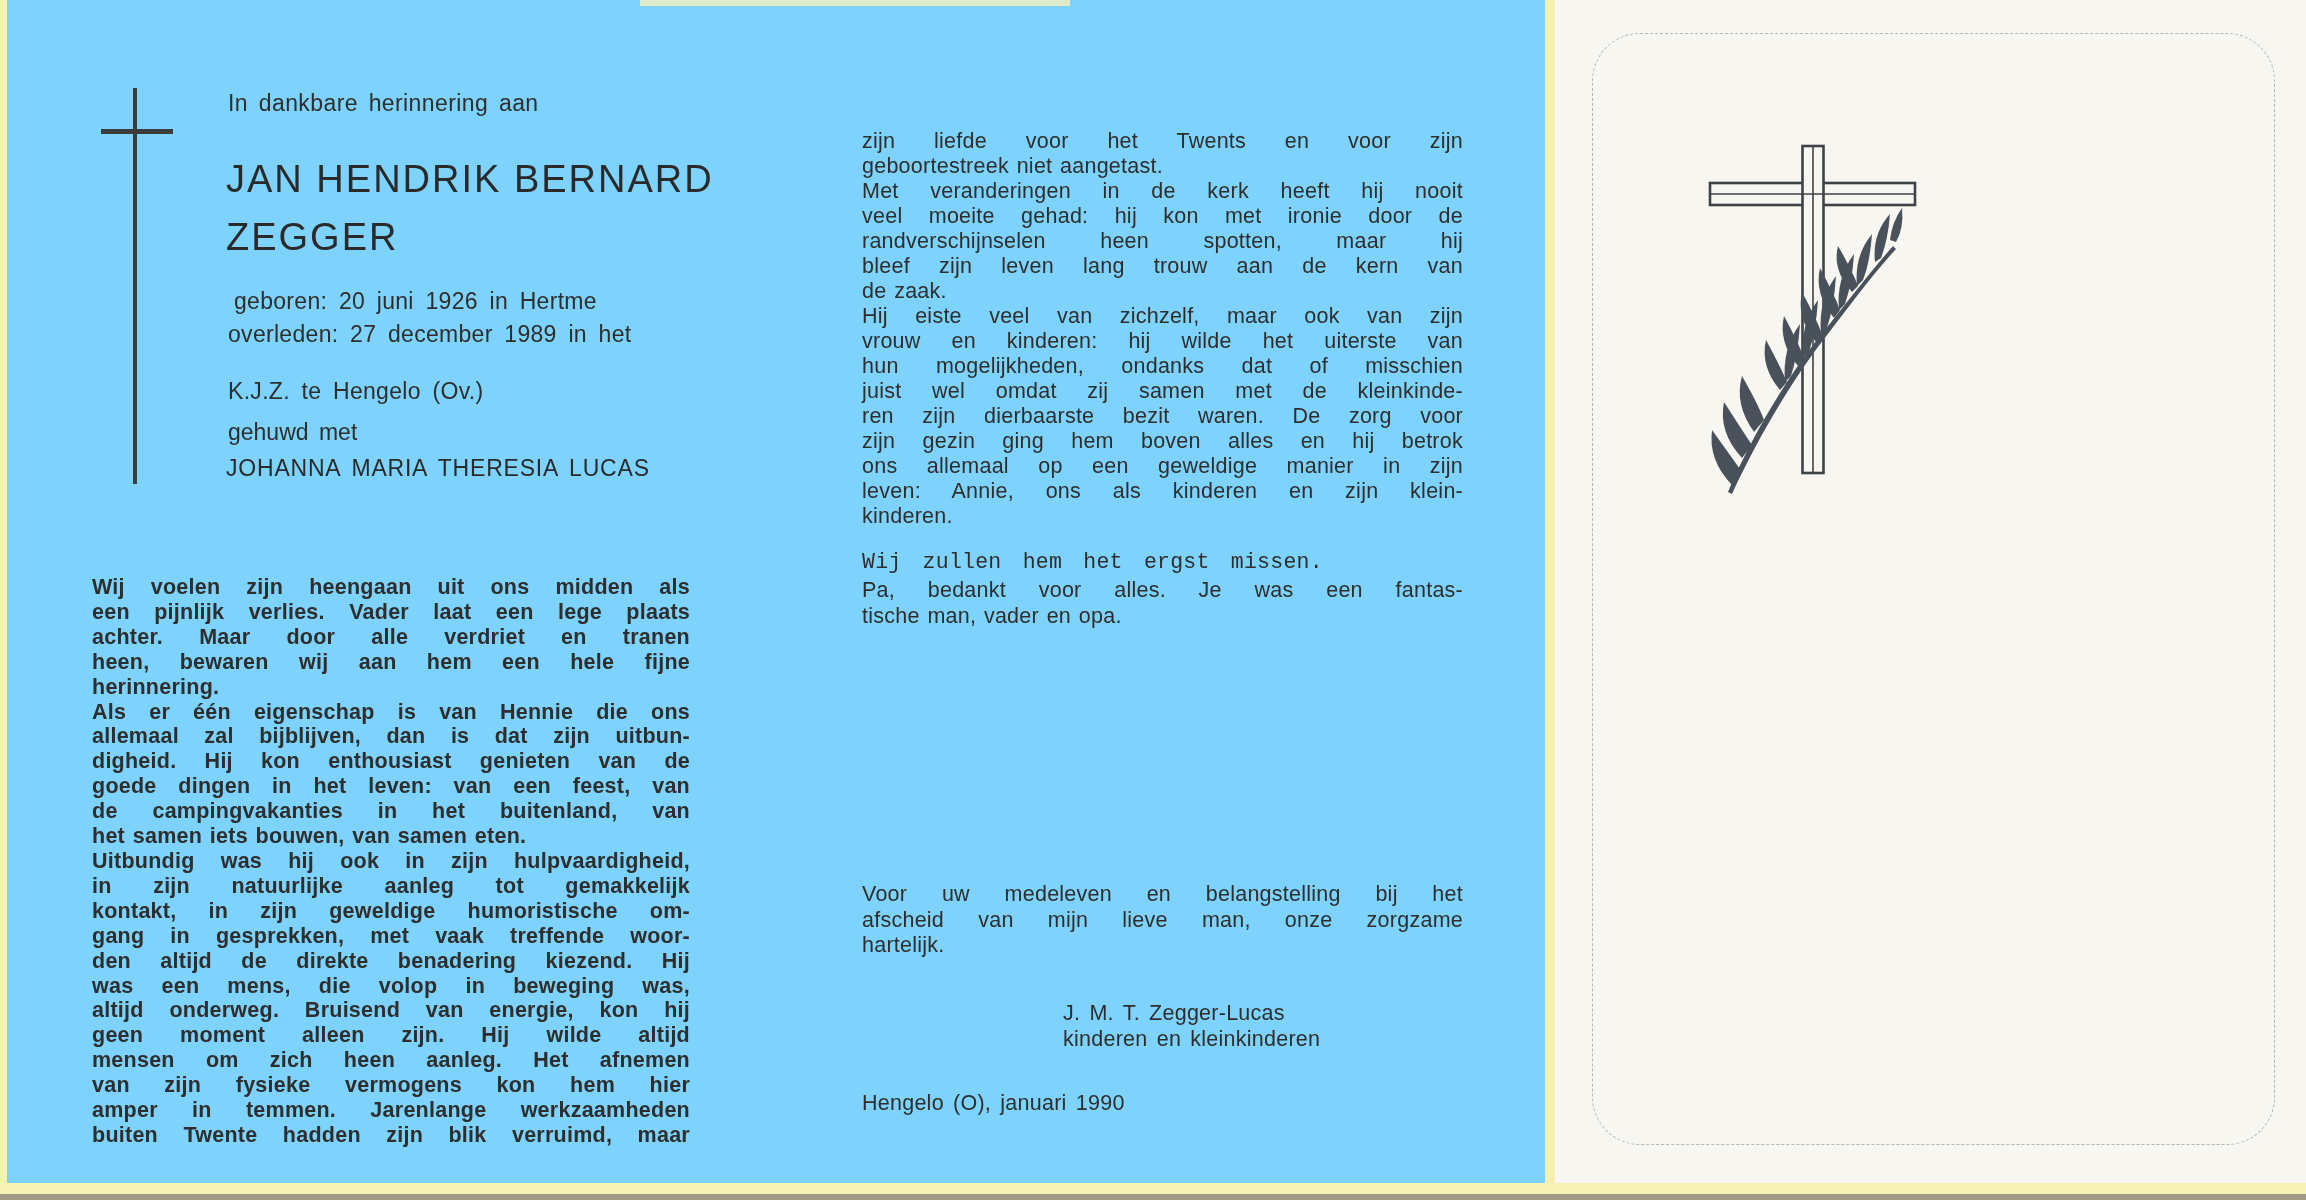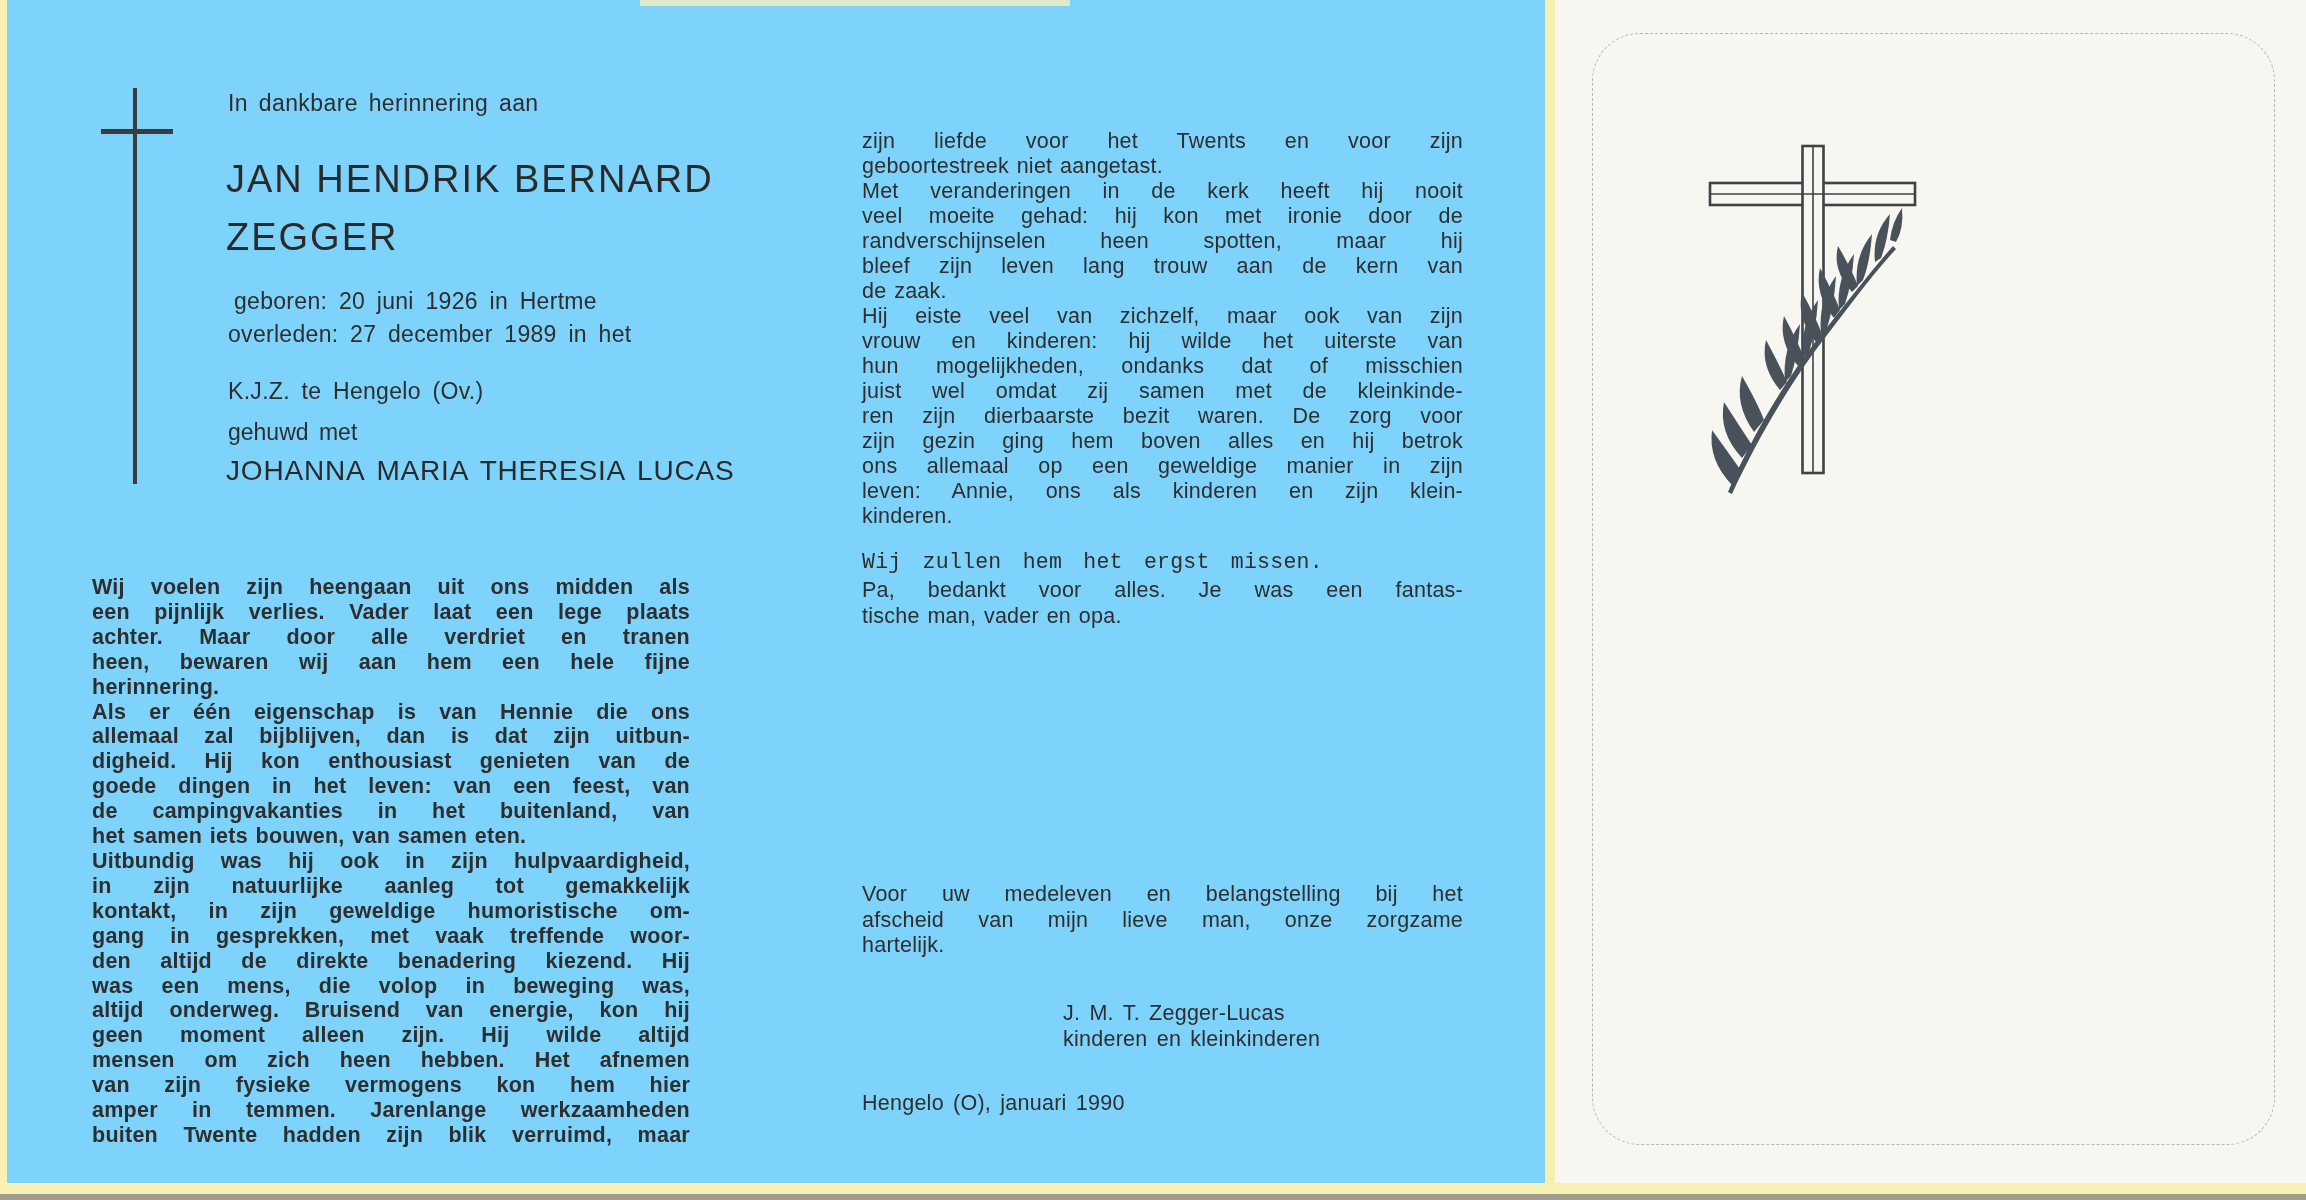--- a/index.html
+++ b/index.html
@@ -22,21 +22,21 @@
   .cross-v{left:133px;top:88px;width:4px;height:396px;background:#3c3c3c;}
   .cross-h{left:101px;top:129px;width:72px;height:5px;background:#3c3c3c;}
 
   
   .intro{left:228px;top:90px;width:460px;font-size:23px;word-spacing:4px;letter-spacing:.4px;}
   .name1{left:226px;top:158px;width:520px;font-size:38px;letter-spacing:2px;color:#2a2a2a;}
   .name2{left:226px;top:216px;width:520px;font-size:38px;letter-spacing:2px;color:#2a2a2a;}
   .vital{left:228px;width:520px;font-size:23px;word-spacing:5px;letter-spacing:.3px;}
   .vital1{top:288px;margin-left:6px;} .vital2{top:321px;} .vital3{top:354px;margin-top:24px;}
   .married{left:228px;top:419px;width:400px;font-size:23px;word-spacing:4px;}
-  .spouse{left:226px;top:455px;width:520px;font-size:28px;letter-spacing:.8px;word-spacing:4px;color:#2a2a2a;}
+  .spouse{left:226px;top:455px;width:520px;font-size:23px;letter-spacing:.8px;word-spacing:4px;color:#2a2a2a;}
 
   
   .col{font-size:21.5px;letter-spacing:.25px;word-spacing:1.5px;}
   .body-left{left:92px;top:575px;width:598px;line-height:24.9px;font-weight:bold;}
   .para-mid1{left:862px;top:119px;width:601px;line-height:25px;margin-top:10px;}
   .missen{left:862px;top:550px;width:601px;word-spacing:8px;font-family:Liberation Mono, monospace;}
   .para-pa{left:862px;top:577px;width:601px;line-height:26px;}
   .para-thanks{left:862px;top:882px;width:601px;line-height:25.5px;}
   .sig1{left:1063px;top:1001px;width:420px;word-spacing:3px;}
   .sig2{left:1063px;top:1027px;width:420px;word-spacing:3px;}
@@ -90,21 +90,21 @@
         <div class="line fill">de campingvakanties in het buitenland, van</div>
         <div class="line">het samen iets bouwen, van samen eten.</div>
         <div class="line fill">Uitbundig was hij ook in zijn hulpvaardigheid,</div>
         <div class="line fill">in zijn natuurlijke aanleg tot gemakkelijk</div>
         <div class="line fill">kontakt, in zijn geweldige humoristische om-</div>
         <div class="line fill">gang in gesprekken, met vaak treffende woor-</div>
         <div class="line fill">den altijd de direkte benadering kiezend. Hij</div>
         <div class="line fill">was een mens, die volop in beweging was,</div>
         <div class="line fill">altijd onderweg. Bruisend van energie, kon hij</div>
         <div class="line fill">geen moment alleen zijn. Hij wilde altijd</div>
-        <div class="line fill">mensen om zich heen hebben. Het afnemen</div>
+        <div class="line fill">mensen om zich heen aanleg. Het afnemen</div>
         <div class="line fill">van zijn fysieke vermogens kon hem hier</div>
         <div class="line fill">amper in temmen. Jarenlange werkzaamheden</div>
         <div class="line fill">buiten Twente hadden zijn blik verruimd, maar</div>
       </div>
   </div>
 
   <div>
     <div class="abs col para-mid1">
         <div class="line fill">zijn liefde voor het Twents en voor zijn</div>
         <div class="line">geboortestreek niet aangetast.</div>

